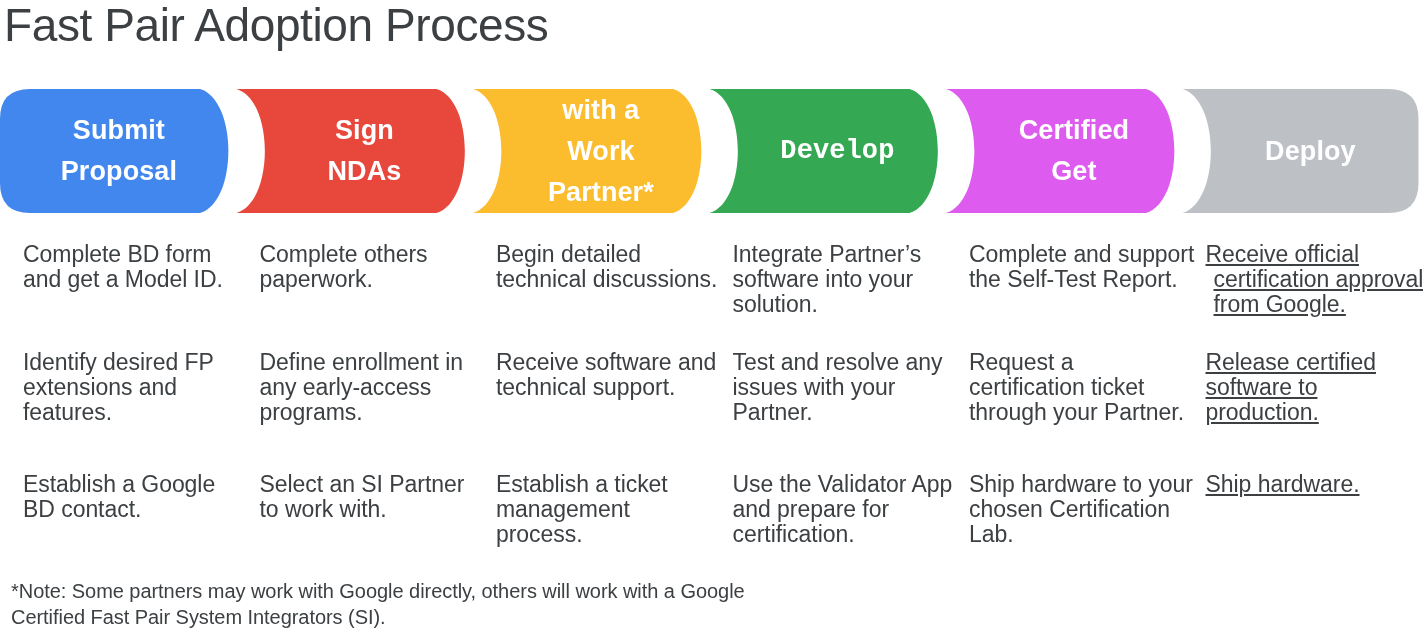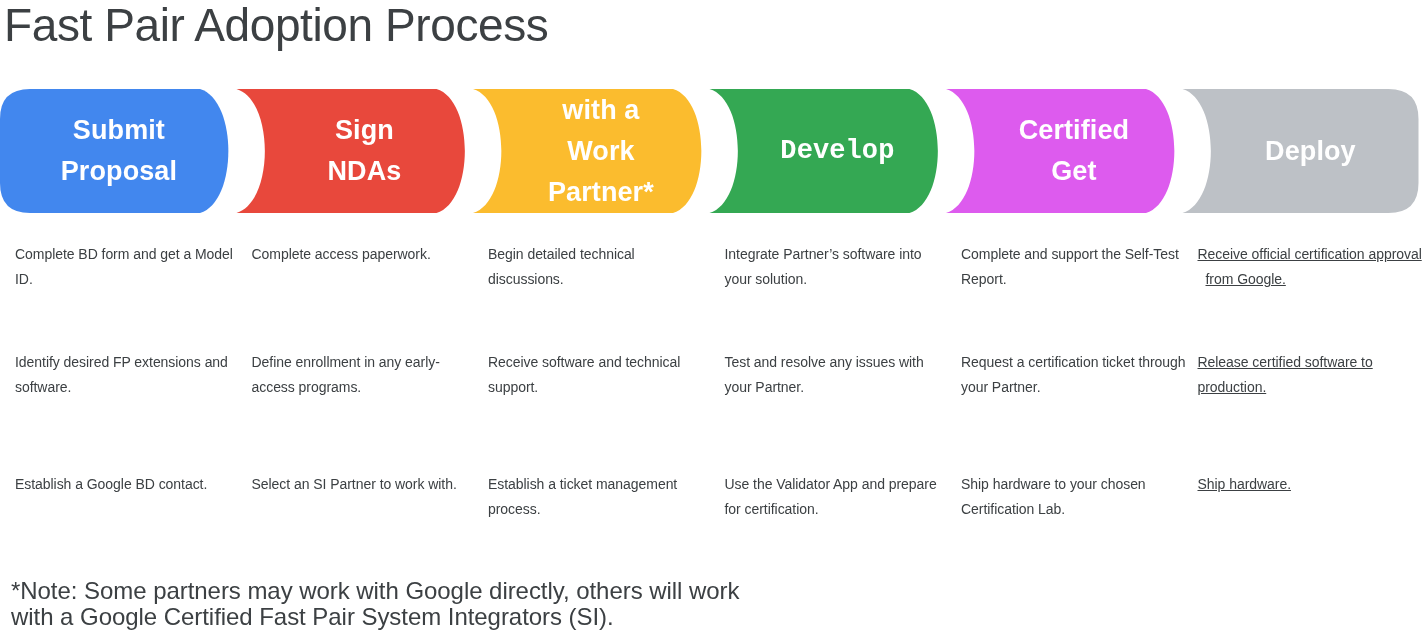--- a/index.html
+++ b/index.html
@@ -65,23 +65,23 @@
     width: 1423px;
     height: 320px;
   }
   .col {
     position: absolute;
     top: 0;
     width: 226px;
   }
   .bullet-block {
     position: absolute;
-    left: 0;
+    left: 8px;
     width: 226px;
-    font-size: 14px;
+    font-size: 23px;
     line-height: 25px;
     color: #3c4043;
     font-weight: 400;
     letter-spacing: -0.05px;
   }
   .bullet-block.r0 { top: 2px; }
   .bullet-block.r1 { top: 110px; }
   .bullet-block.r2 { top: 232px; }
 
   
@@ -94,21 +94,21 @@
     padding-left: 8px;
     text-indent: -8px;
   }
 
   
   .footnote {
     position: absolute;
     left: 11px;
     top: 578px;
     width: 760px;
-    font-size: 24px;
+    font-size: 20px;
     line-height: 26px;
     color: #3c4043;
     letter-spacing: -0.05px;
   }
 </style>
 </head>
 <body>
 
 <div class="page">
 
@@ -161,25 +161,25 @@
       <div class="arrow-label" style="left: 1218.5px; width: 183.8px;">
         <div>
           <span>Deploy</span>
         </div>
       </div>
     </div>
 
   <div class="columns" id="columns">
       <div class="col" style="left: 15px;">
         <div class="bullet-block r0">Complete BD form and get a Model ID.</div>
-        <div class="bullet-block r1">Identify desired FP extensions and software.</div>
+        <div class="bullet-block r1">Identify desired FP extensions and features.</div>
         <div class="bullet-block r2">Establish a Google BD contact.</div>
       </div>
       <div class="col" style="left: 251.5px;">
-        <div class="bullet-block r0">Complete access paperwork.</div>
+        <div class="bullet-block r0">Complete others paperwork.</div>
         <div class="bullet-block r1">Define enrollment in any early-access programs.</div>
         <div class="bullet-block r2">Select an SI Partner to work with.</div>
       </div>
       <div class="col" style="left: 488px;">
         <div class="bullet-block r0">Begin detailed technical discussions.</div>
         <div class="bullet-block r1">Receive software and technical support.</div>
         <div class="bullet-block r2">Establish a ticket management process.</div>
       </div>
       <div class="col" style="left: 724.5px;">
         <div class="bullet-block r0">Integrate Partner’s software into your solution.</div>

